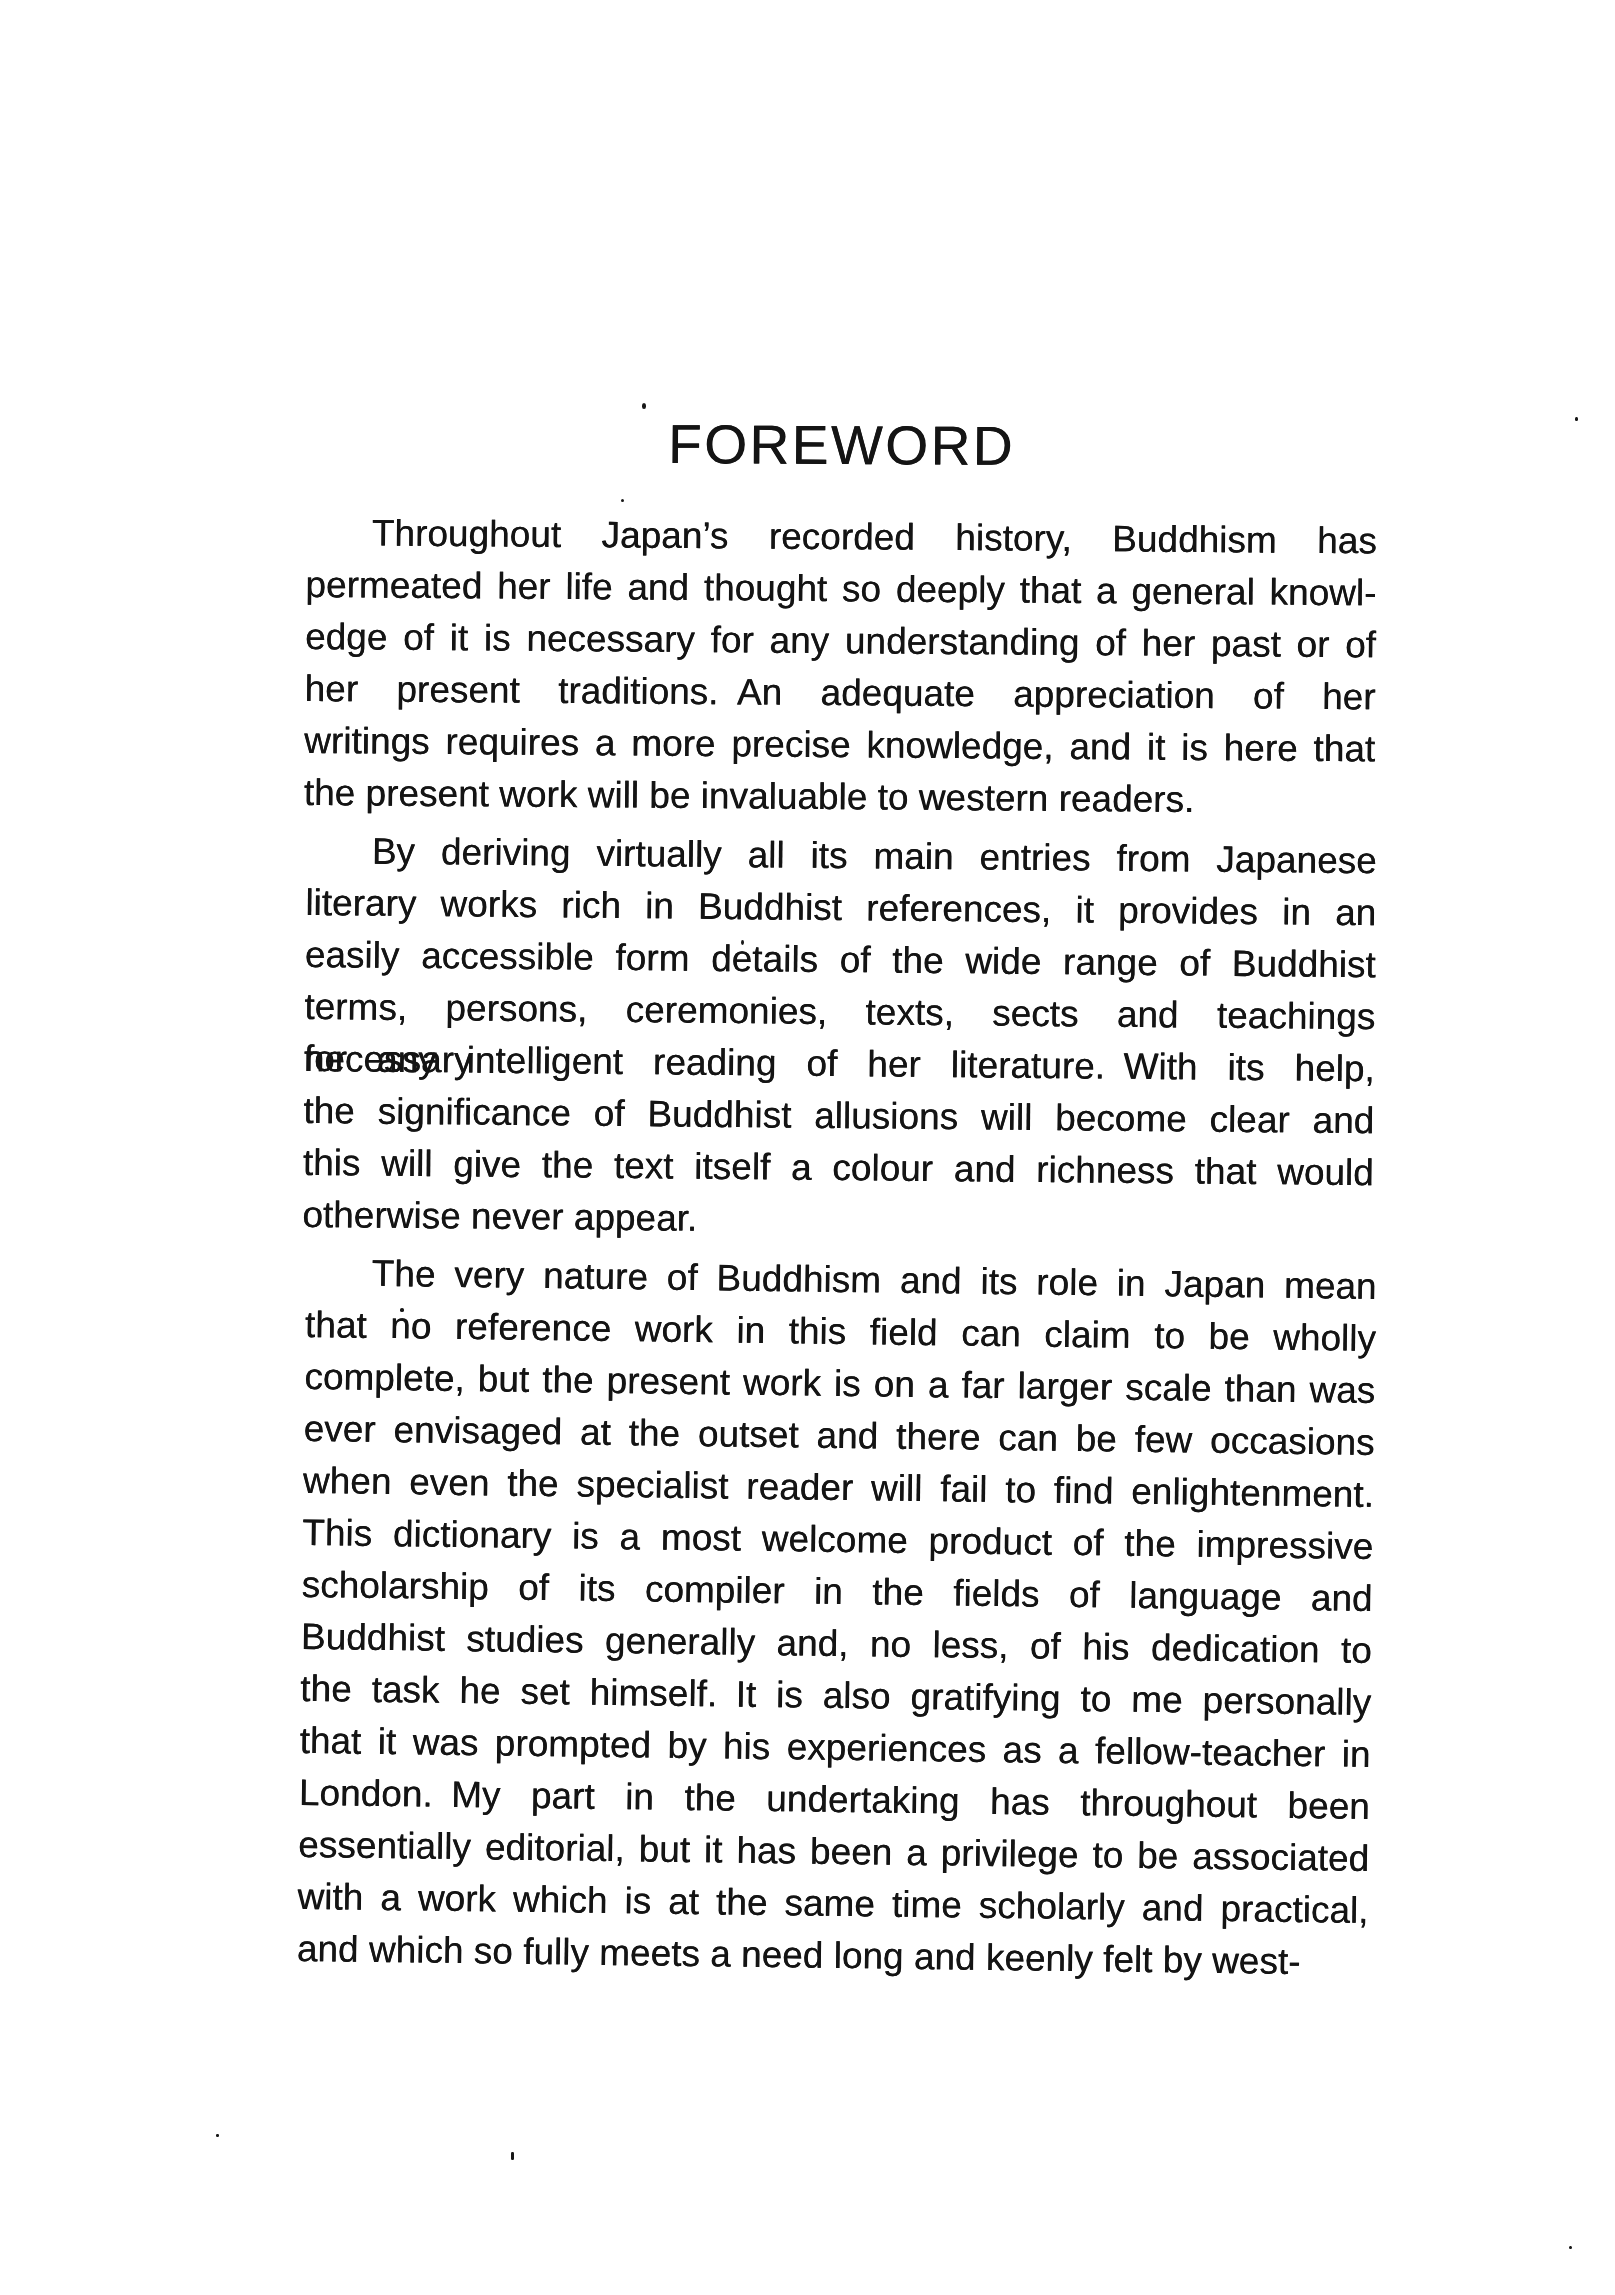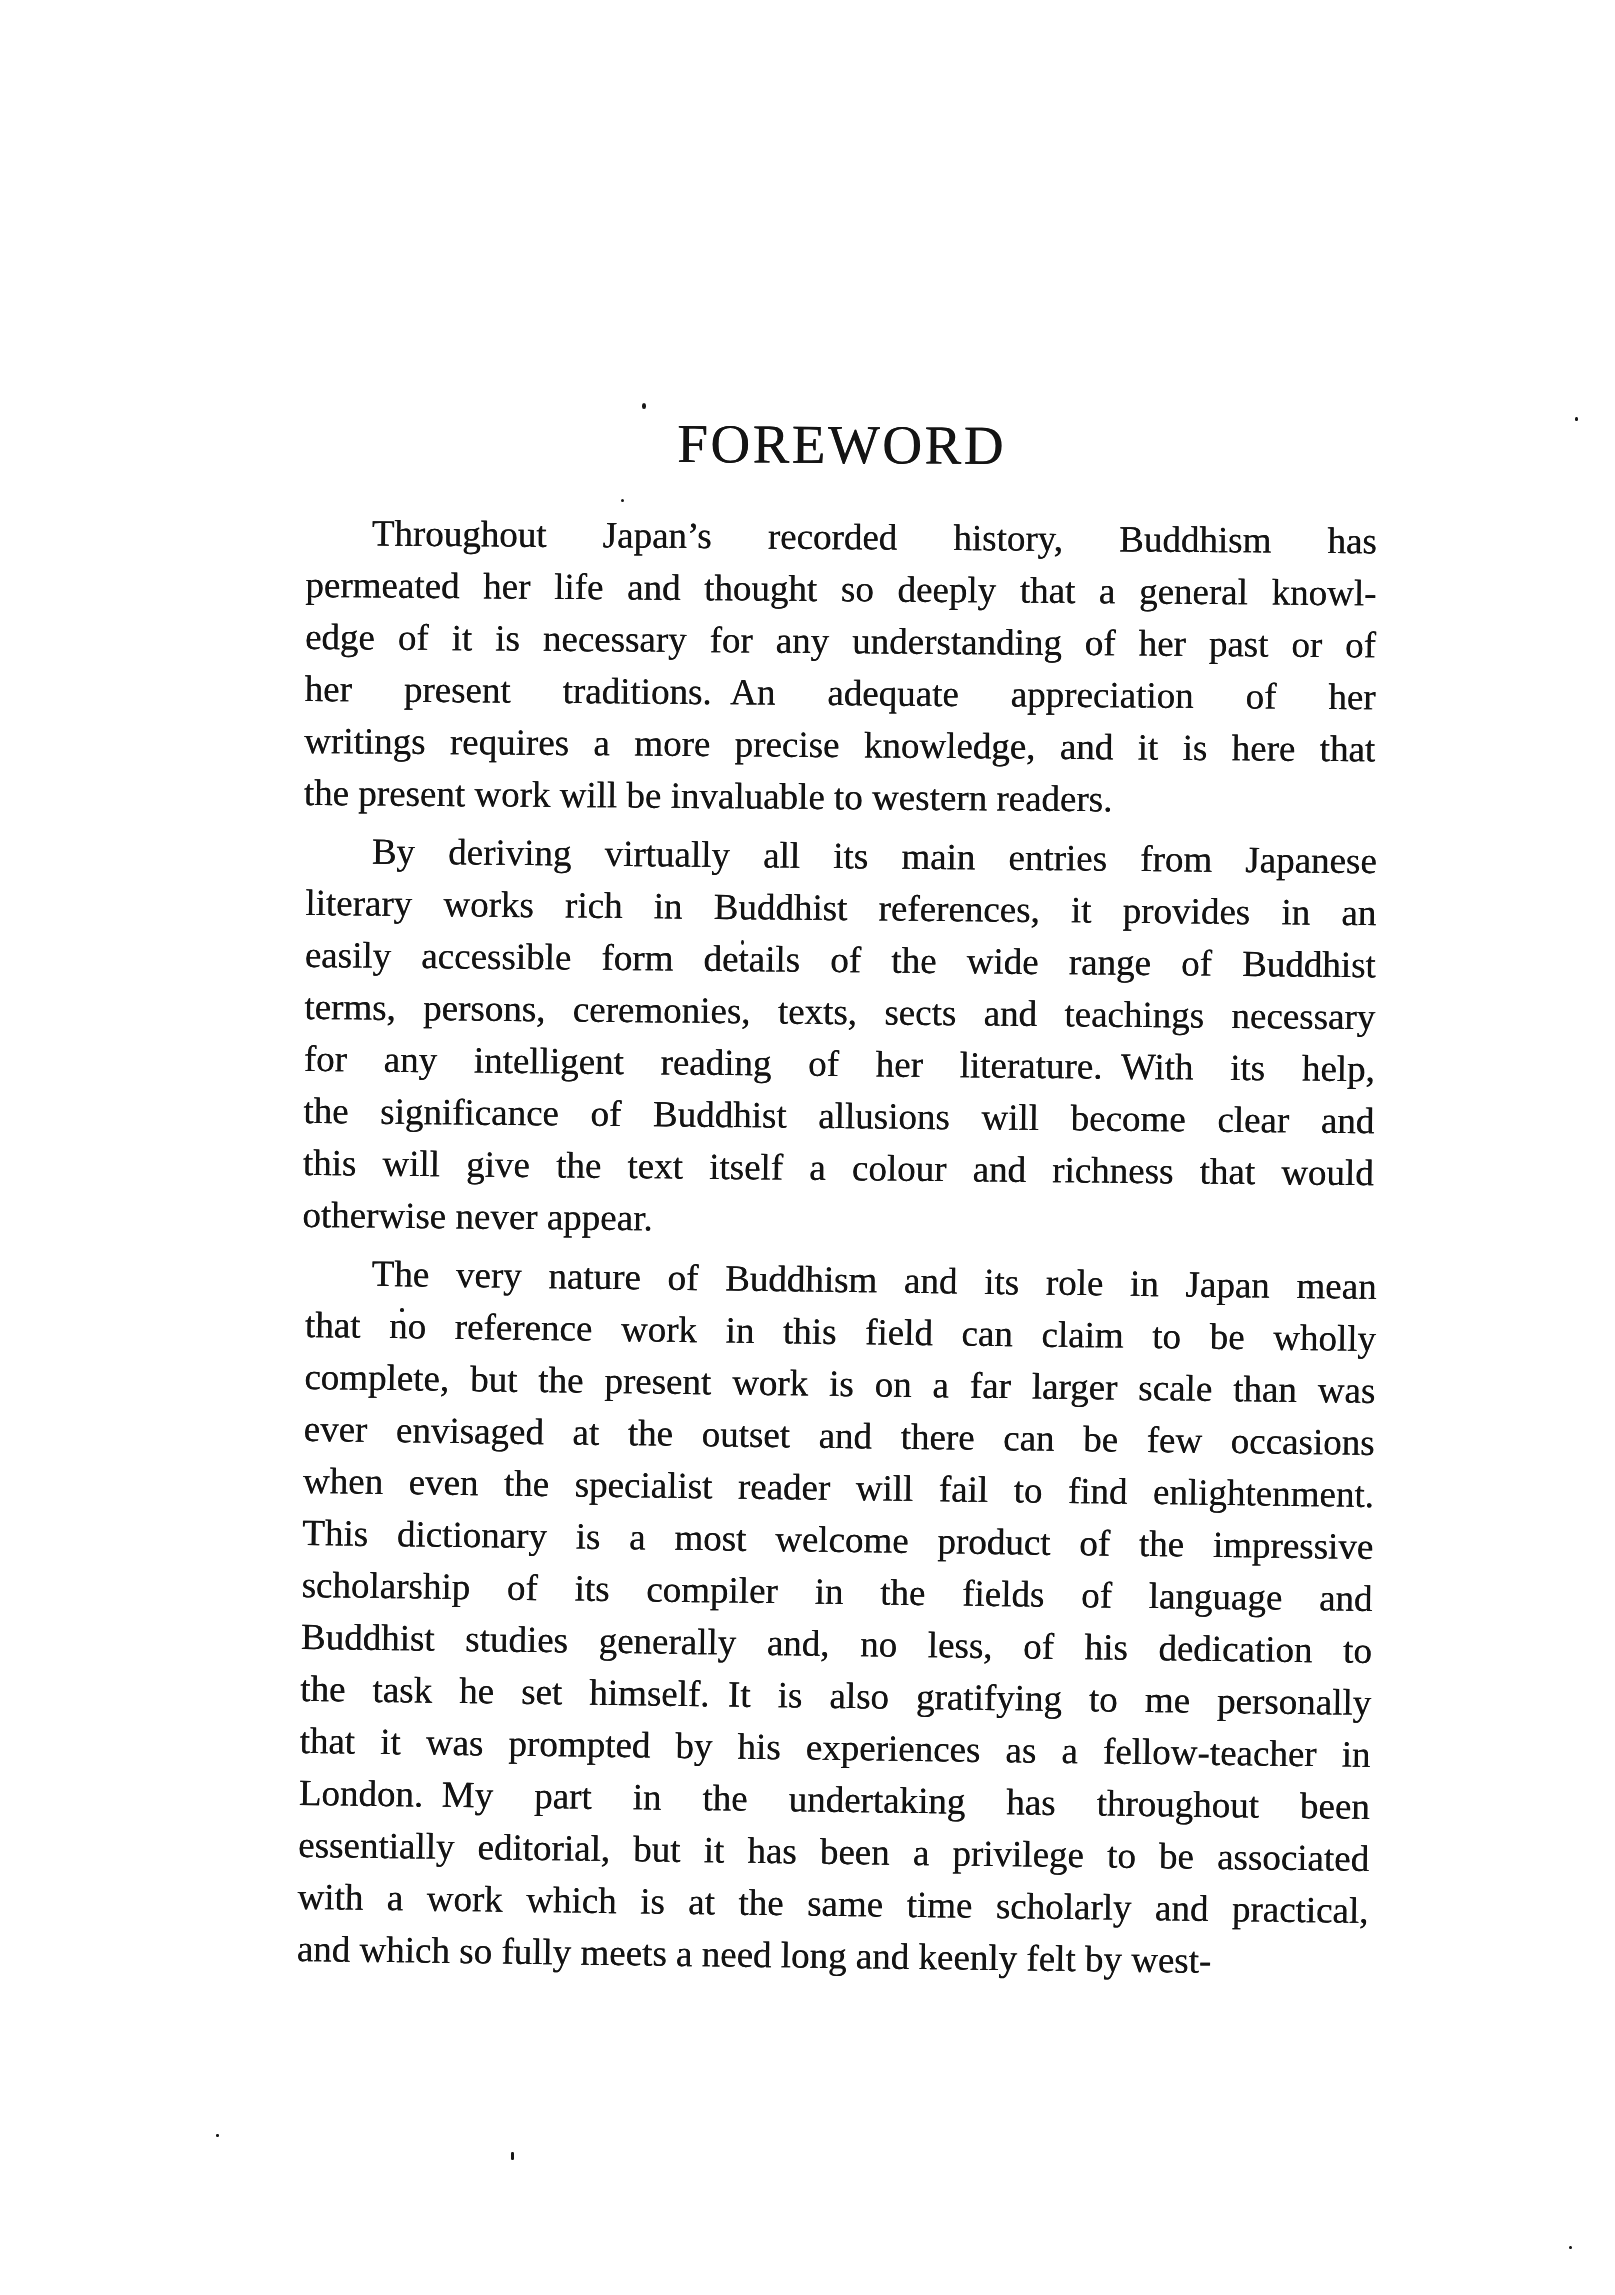--- a/index.html
+++ b/index.html
@@ -4,21 +4,21 @@
 <style>
   html, body { margin: 0; padding: 0; background: #e8e8e8; }
   :root { --ink: #141414; --paper: #ffffff; }
 
   .page {
     position: relative;
     width: 1616px;
     height: 2295px;
     background: var(--paper);
     overflow: hidden;
-    font-family: Liberation Serif, serif;
+    font-family: Liberation Sans, sans-serif;
     color: var(--ink);
   }
 
   .content {
     position: absolute;
     left: 306px;
     top: 412px;
     width: 1071px;
   }
 

